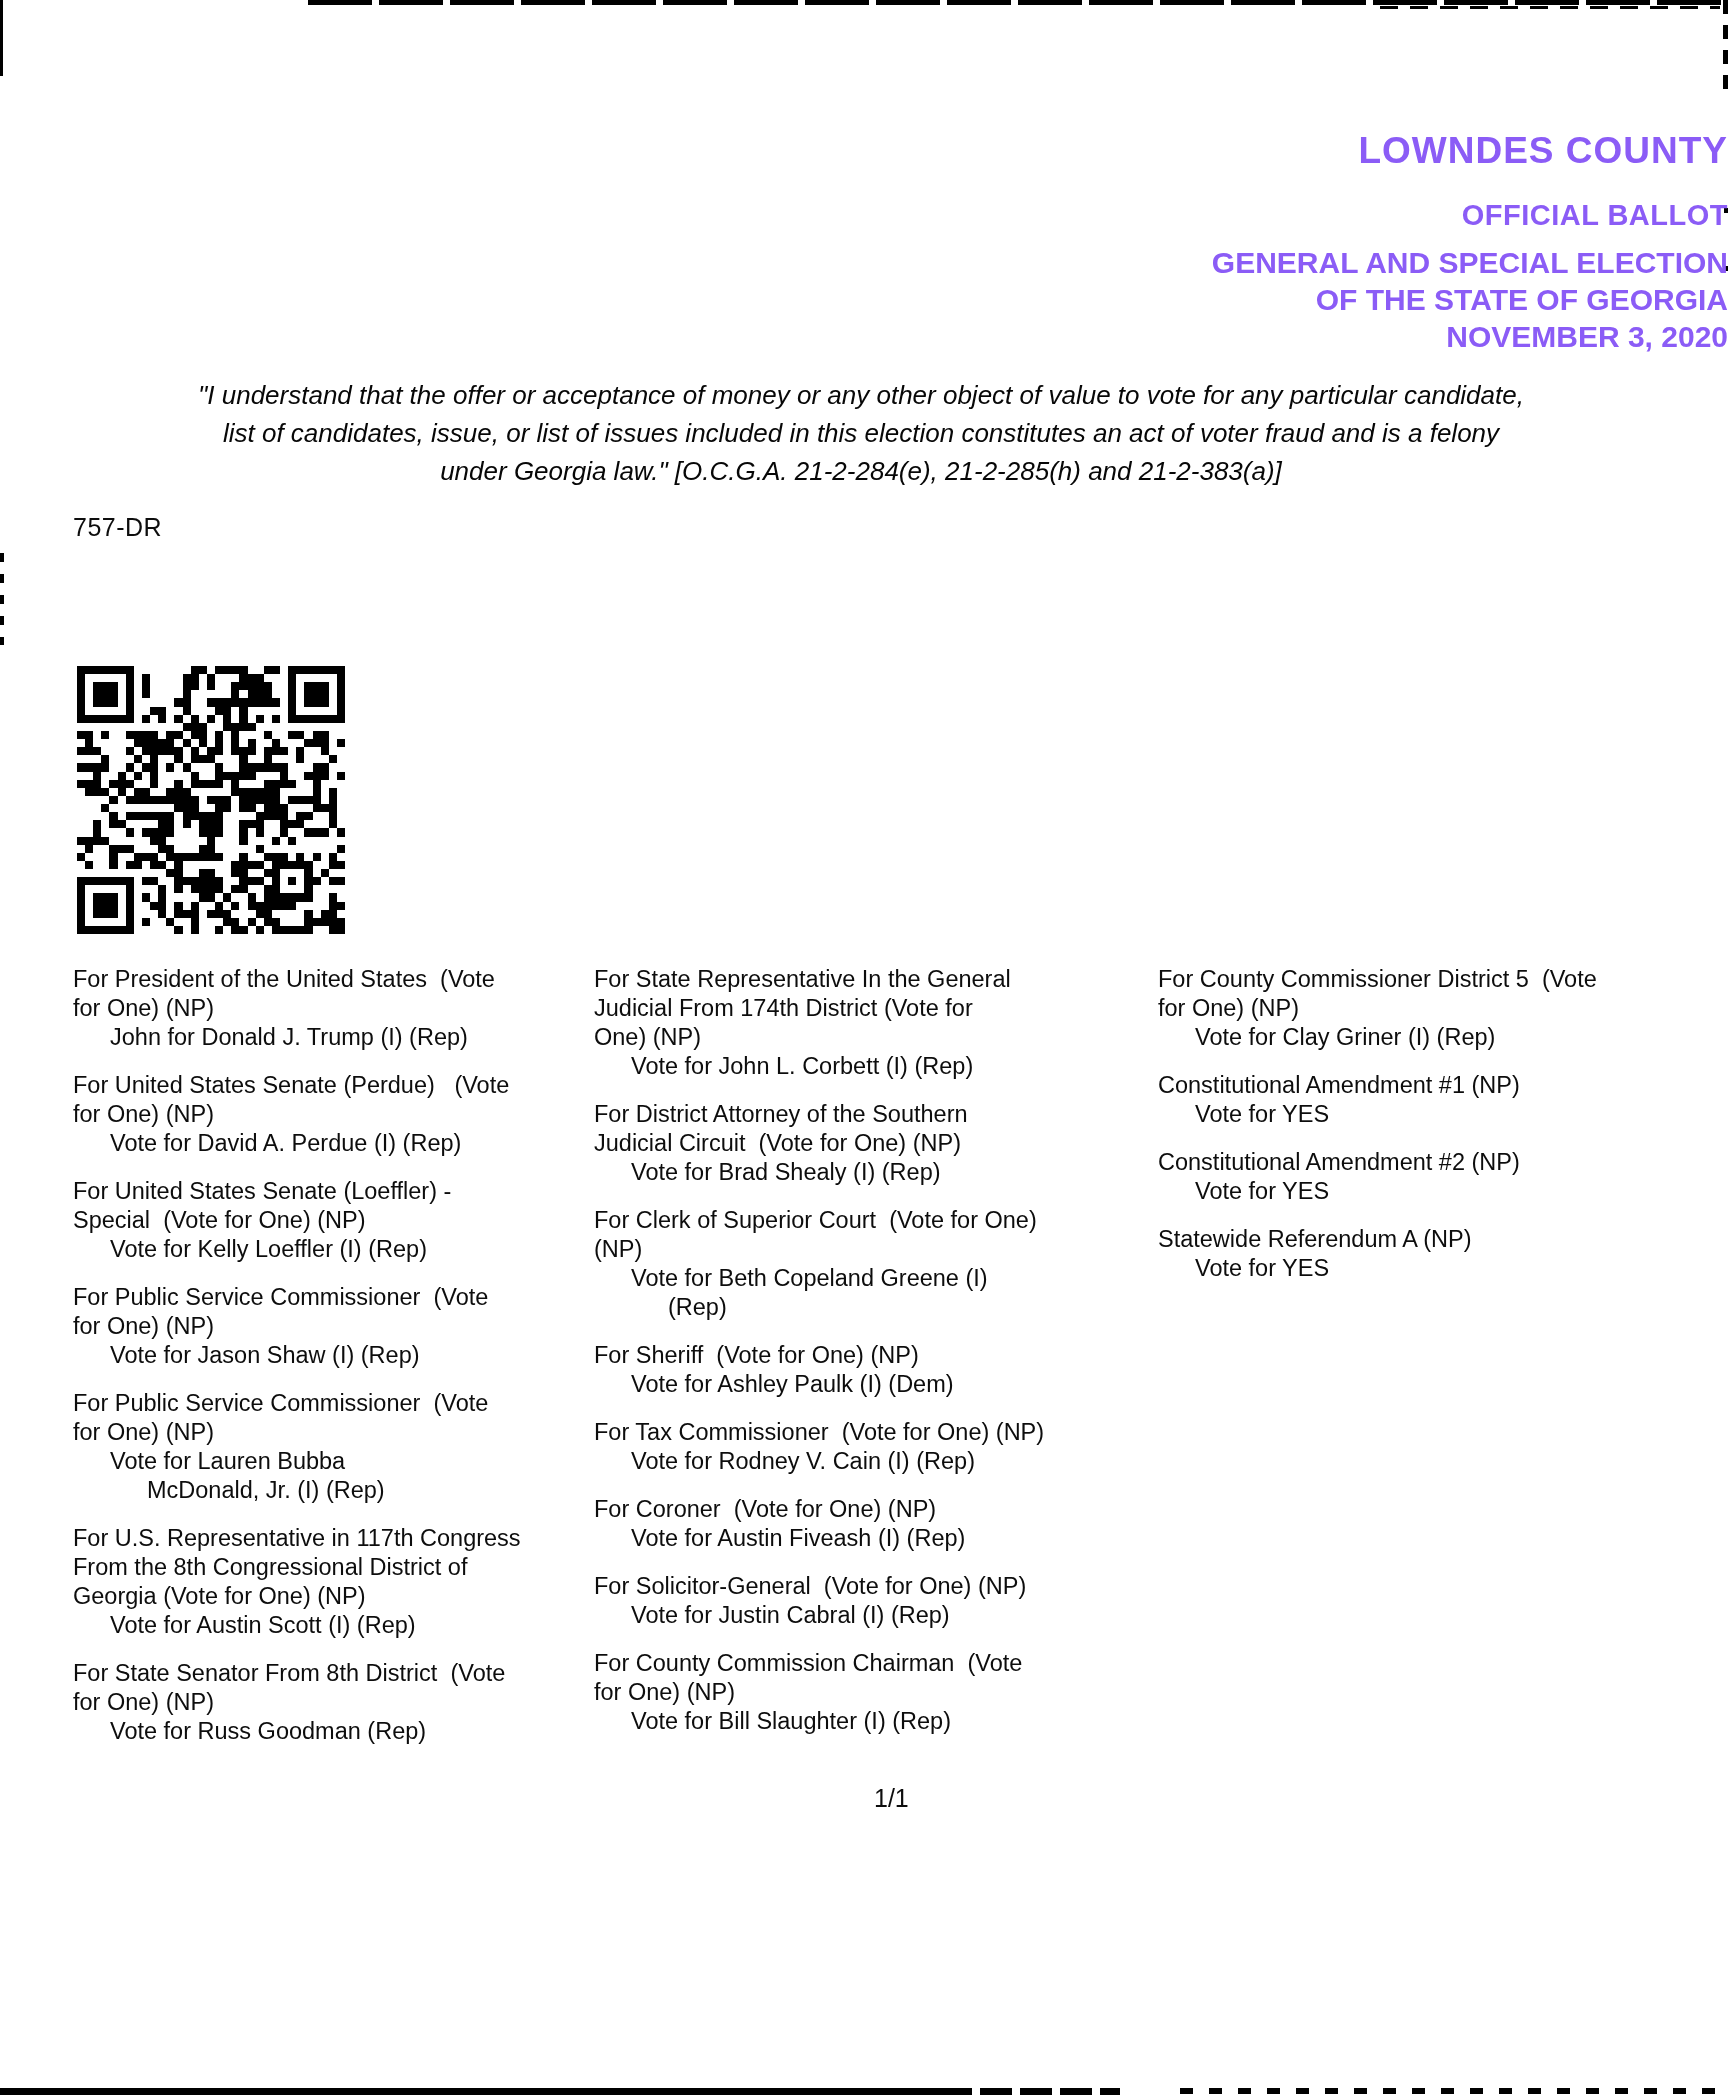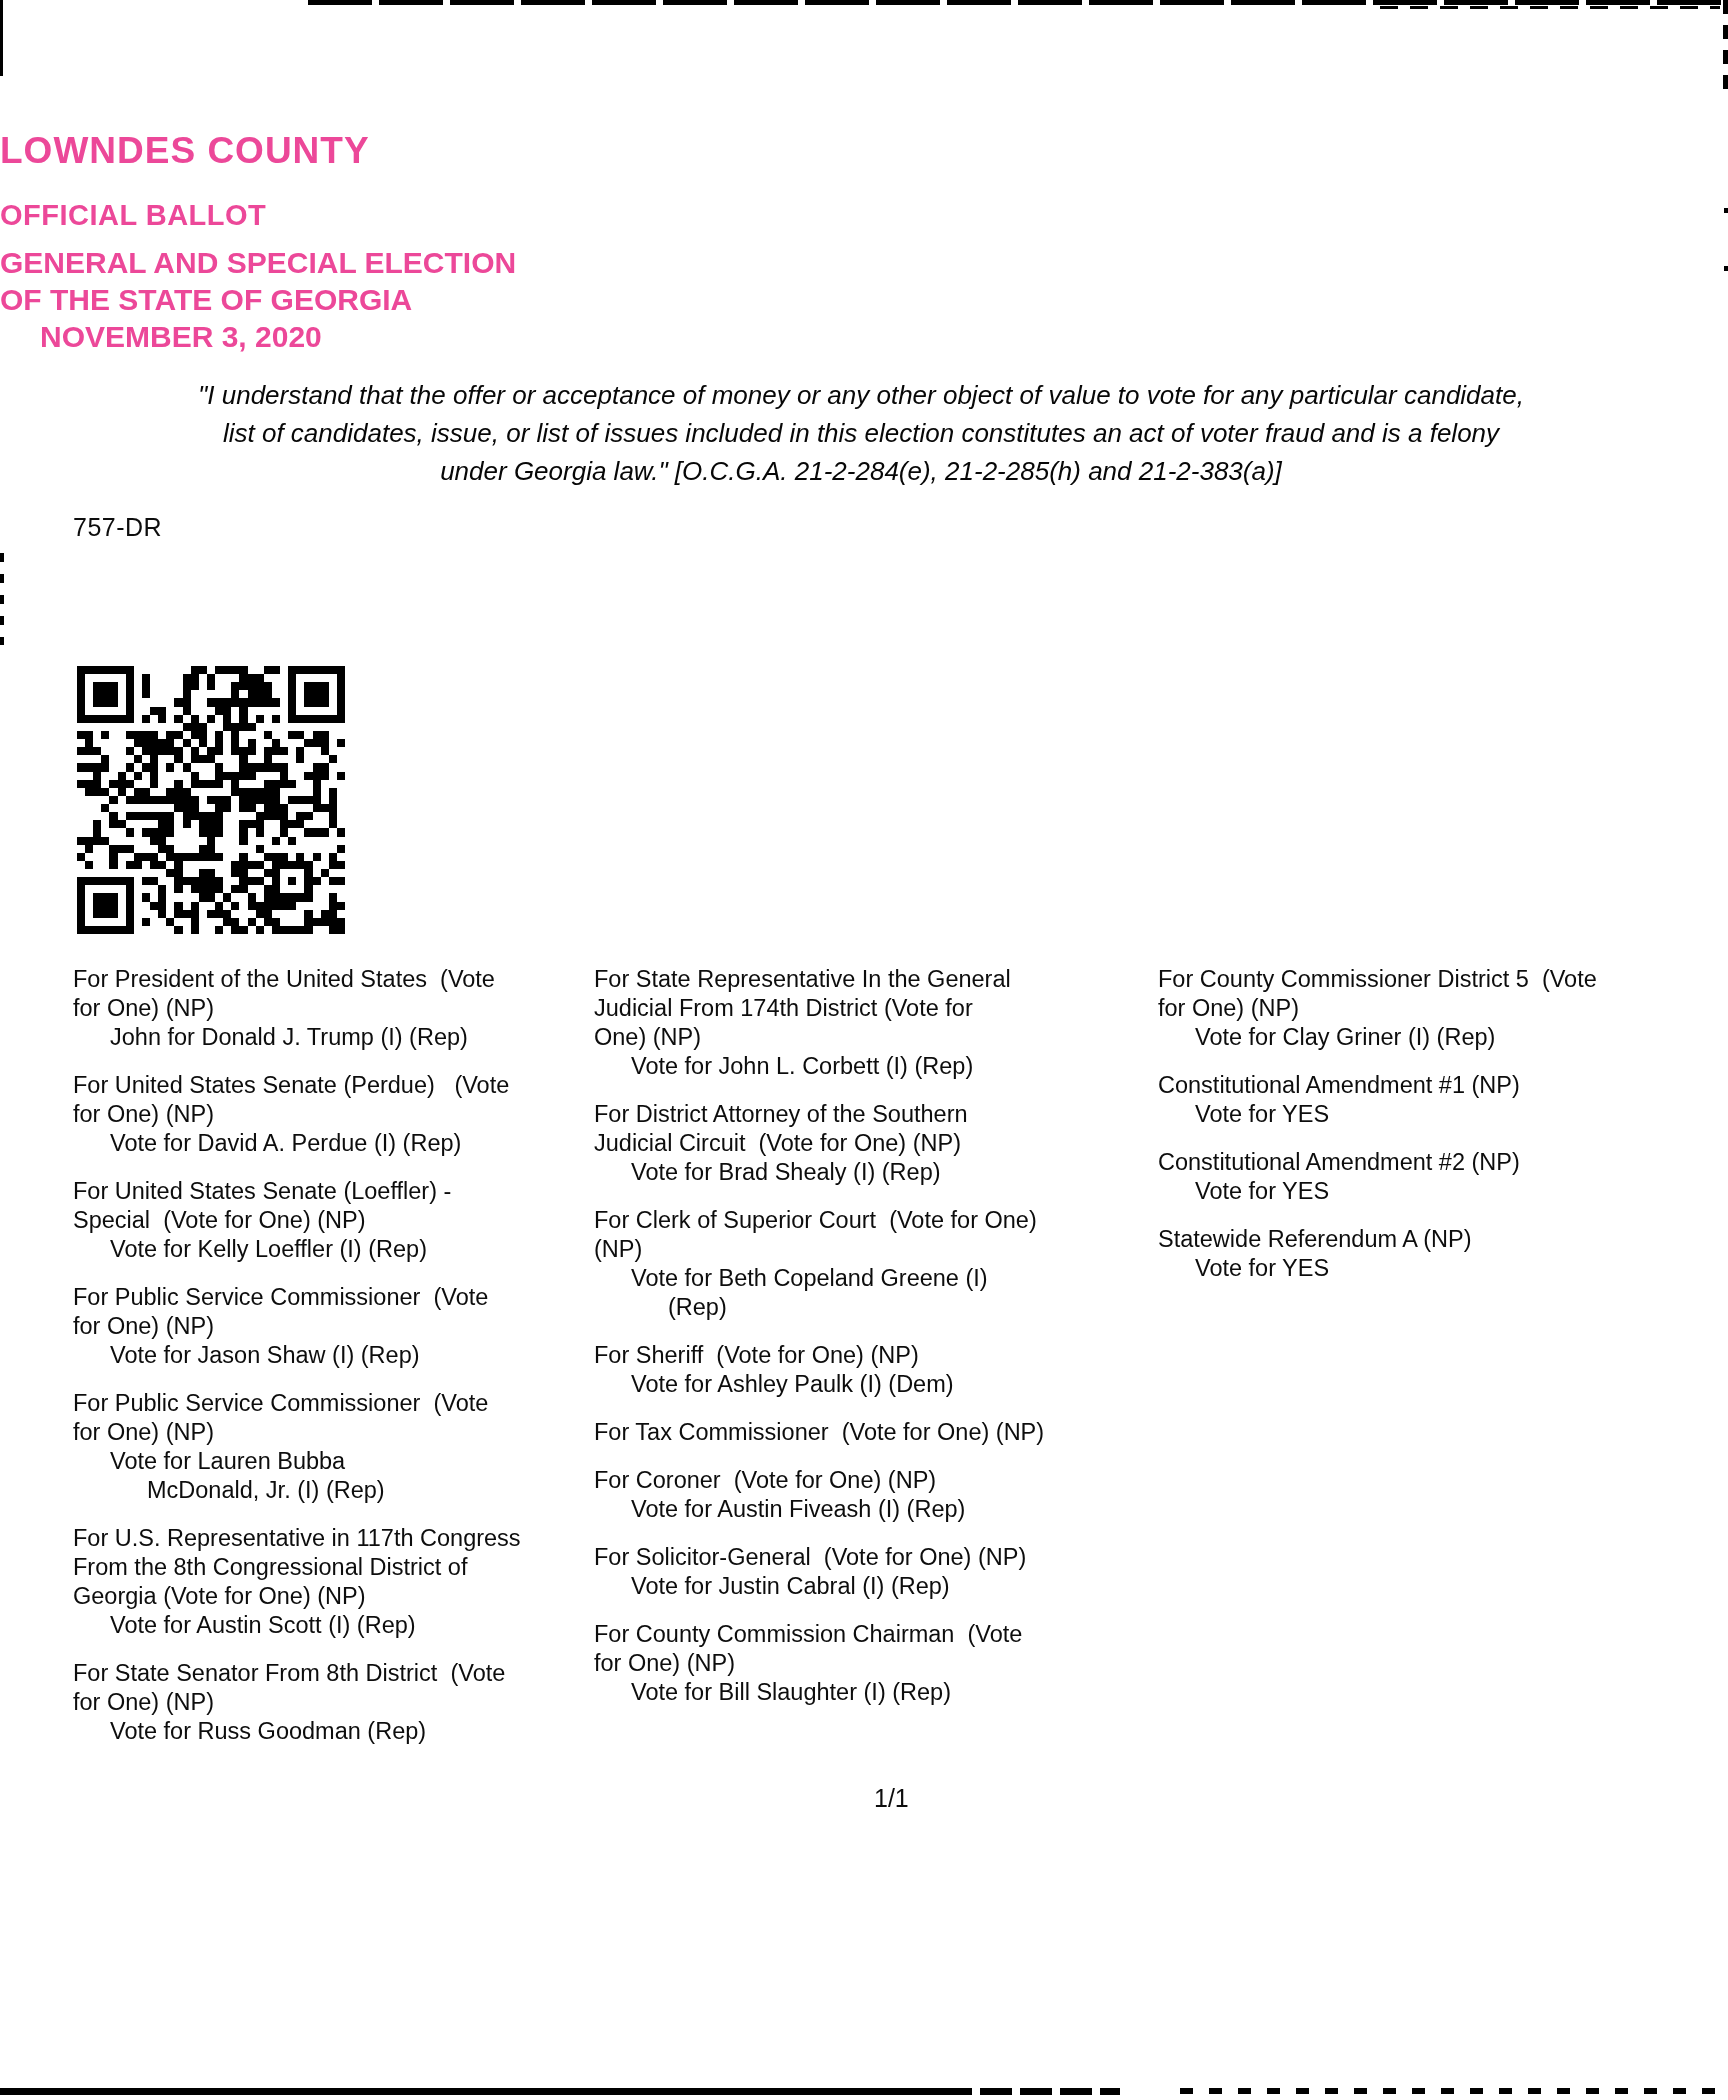--- a/index.html
+++ b/index.html
@@ -1,20 +1,20 @@
 <!DOCTYPE html>
 <html><head>
 <meta charset="utf-8">
 <style>
   html,body{margin:0;padding:0;background:#ffffff;}
   .page{
     position:relative;width:1728px;height:2100px;background:#fff;overflow:hidden;
     font-family:"Liberation Sans",sans-serif;color:#0d0d0d;
   }
-  .hdr{position:absolute;left:0;right:0;text-align:left;font-weight:bold;color:#ec4899;}
+  .hdr{position:absolute;left:0;right:0;text-align:right;font-weight:bold;color:#8b5cf6;}
   #county{top:130px;font-size:37px;letter-spacing:1px;}
   #btitle{top:199px;font-size:29px;letter-spacing:.5px;}
   #e1{top:246px;font-size:30px;}
   #e2{top:283px;font-size:30px;}
   #edate{top:320px;font-size:30px;padding-left:40px;}
   .disclaimer{
     position:absolute;top:376px;left:0;right:6px;text-align:center;
     font-style:italic;font-size:26px;line-height:38px;color:#070707;
   }
   .style-code{position:absolute;left:73px;top:513px;font-size:25px;letter-spacing:.5px;}
@@ -680,20 +680,21 @@
           <div class="tl">(NP)</div>
           <div class="vl ind1">Vote for Beth Copeland Greene (I)</div>
           <div class="vl ind2">(Rep)</div>
         </div>
         <div class="contest">
           <div class="tl">For Sheriff  (Vote for One) (NP)</div>
           <div class="vl ind1">Vote for Ashley Paulk (I) (Dem)</div>
         </div>
         <div class="contest">
           <div class="tl">For Tax Commissioner  (Vote for One) (NP)</div>
+          <div class="vl ind1">Vote for Rodney V. Cain (I) (Rep)</div>
         </div>
         <div class="contest">
           <div class="tl">For Coroner  (Vote for One) (NP)</div>
           <div class="vl ind1">Vote for Austin Fiveash (I) (Rep)</div>
         </div>
         <div class="contest">
           <div class="tl">For Solicitor-General  (Vote for One) (NP)</div>
           <div class="vl ind1">Vote for Justin Cabral (I) (Rep)</div>
         </div>
         <div class="contest">

